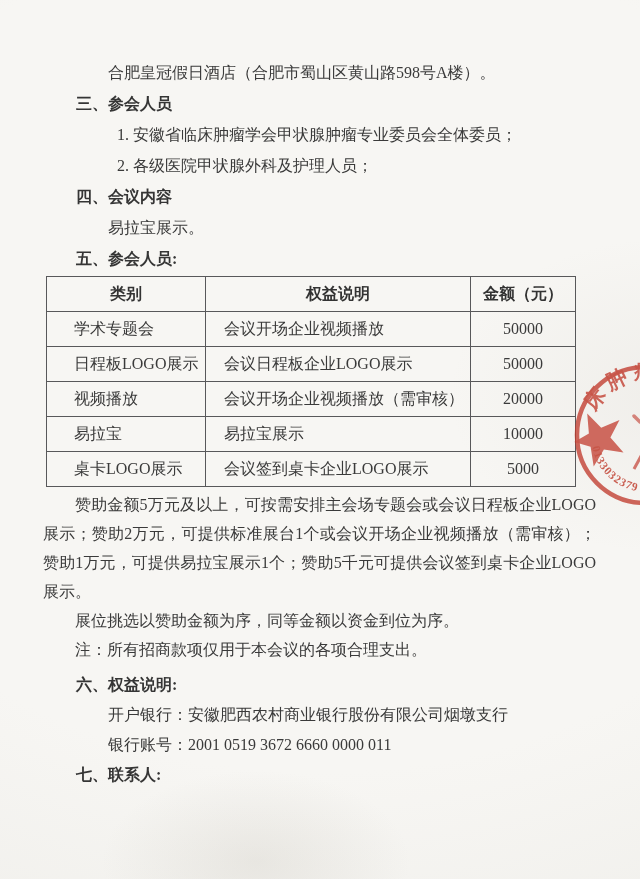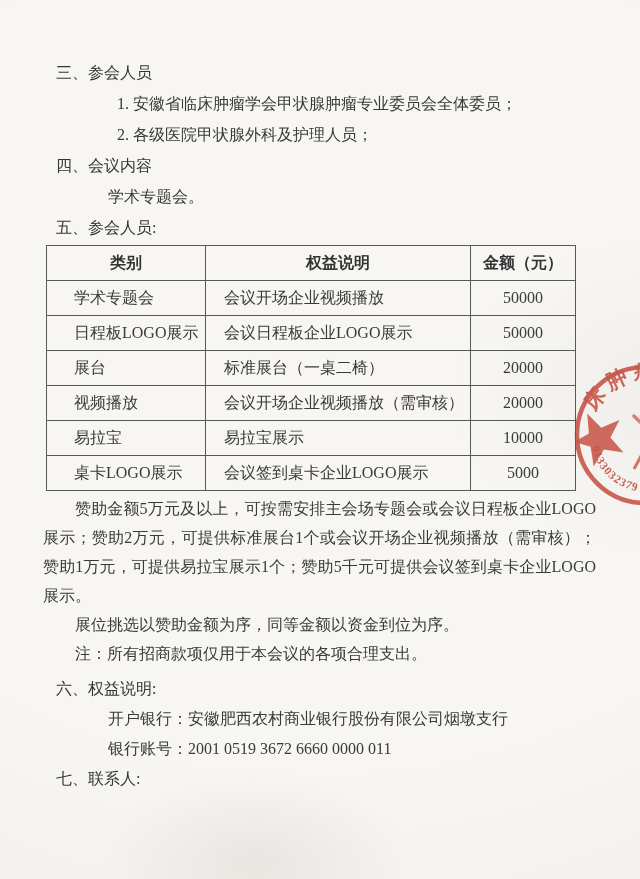--- a/index.html
+++ b/index.html
@@ -9,48 +9,49 @@
     color:#3a3a3a;
     background:
       radial-gradient(ellipse 220px 130px at 40% 98%, rgba(188,183,172,0.22), transparent 70%),
       radial-gradient(ellipse 300px 220px at 104% 45%, rgba(198,193,183,0.15), transparent 72%),
       radial-gradient(ellipse 900px 700px at 50% 40%, #f7f6f3 60%, #efeeea 100%),
       #f4f3f0;
   }
   .page{position:absolute;inset:0;padding-top:57px;box-sizing:border-box;}
   .ln{font-size:16px;line-height:31px;white-space:nowrap;}
   .indent-a{margin-left:108px;}
-  .head{margin-left:56px;font-weight:normal;color:#353535;}
+  .head{margin-left:76px;font-weight:bold;color:#353535;}
   .item{margin-left:117px;}
   table{border-collapse:collapse;margin:2px 0 0 46px;width:529px;table-layout:fixed;}
   th,td{border:1.5px solid #58585a;height:34px;font-size:16px;padding:0;vertical-align:middle;}
   th{font-weight:bold;text-align:center;color:#333;}
   td.c1{padding-left:27px;text-align:left;}
   td.c2{padding-left:18px;text-align:left;}
   td.c3{text-align:center;}
   .notes{margin:3px 0 0 43px;width:553px;font-size:16px;line-height:29px;
          text-align:justify;text-justify:inter-ideograph;text-indent:32px;white-space:normal;}
   .subnote{margin-left:75px;font-size:16px;line-height:29px;white-space:nowrap;}
   .sec6-head{margin-top:6px;line-height:30px;}
   .acct{margin-left:108px;font-size:16px;line-height:30px;white-space:nowrap;}
   .sec7-head{line-height:30px;}
   .seal{position:absolute;left:572px;top:360px;pointer-events:none;}
 </style>
 </head>
 <body>
 
 <div class="page">
 
+  <div class="ln indent-a">合肥皇冠假日酒店（合肥市蜀山区黄山路598号A楼）。</div>
 
   <div class="ln head">三、参会人员</div>
   <div class="ln item">1.  安徽省临床肿瘤学会甲状腺肿瘤专业委员会全体委员；</div>
   <div class="ln item">2.  各级医院甲状腺外科及护理人员；</div>
 
   <div class="ln head">四、会议内容</div>
-  <div class="ln indent-a">学术专题会。</div>
+  <div class="ln indent-a">易拉宝展示。</div>
 
   <div class="ln head">五、参会人员:</div>
 
   <table>
     <colgroup>
         <col style="width:159px">
         <col style="width:265px">
         <col style="width:105px">
       </colgroup>
     <tbody>
@@ -61,25 +62,20 @@
     </tr>
     <tr>
       <td class="c1">学术专题会</td>
       <td class="c2">会议开场企业视频播放</td>
       <td class="c3">50000</td>
     </tr>
     <tr>
       <td class="c1">日程板LOGO展示</td>
       <td class="c2">会议日程板企业LOGO展示</td>
       <td class="c3">50000</td>
-    </tr>
-    <tr>
-      <td class="c1">展台</td>
-      <td class="c2">标准展台（一桌二椅）</td>
-      <td class="c3">20000</td>
     </tr>
     <tr>
       <td class="c1">视频播放</td>
       <td class="c2">会议开场企业视频播放（需审核）</td>
       <td class="c3">20000</td>
     </tr>
     <tr>
       <td class="c1">易拉宝</td>
       <td class="c2">易拉宝展示</td>
       <td class="c3">10000</td>

